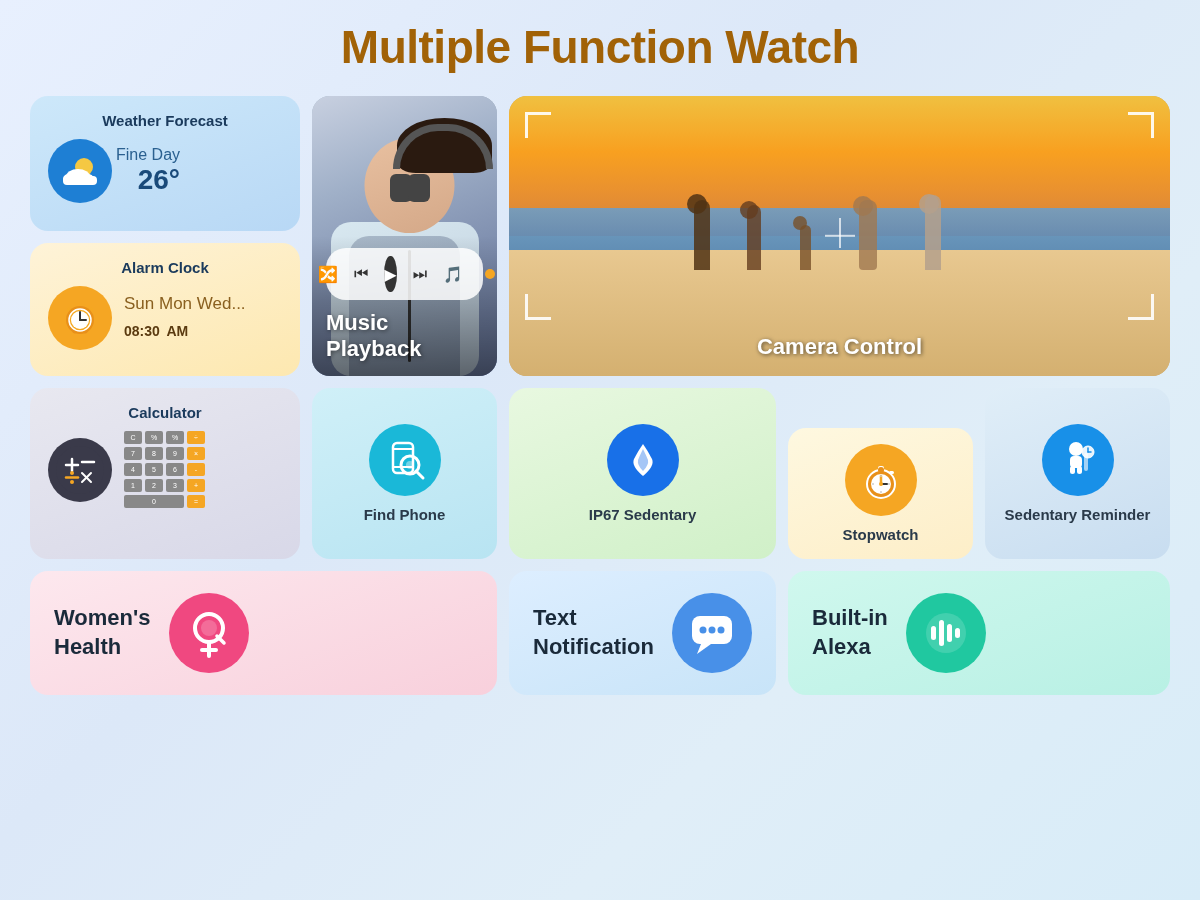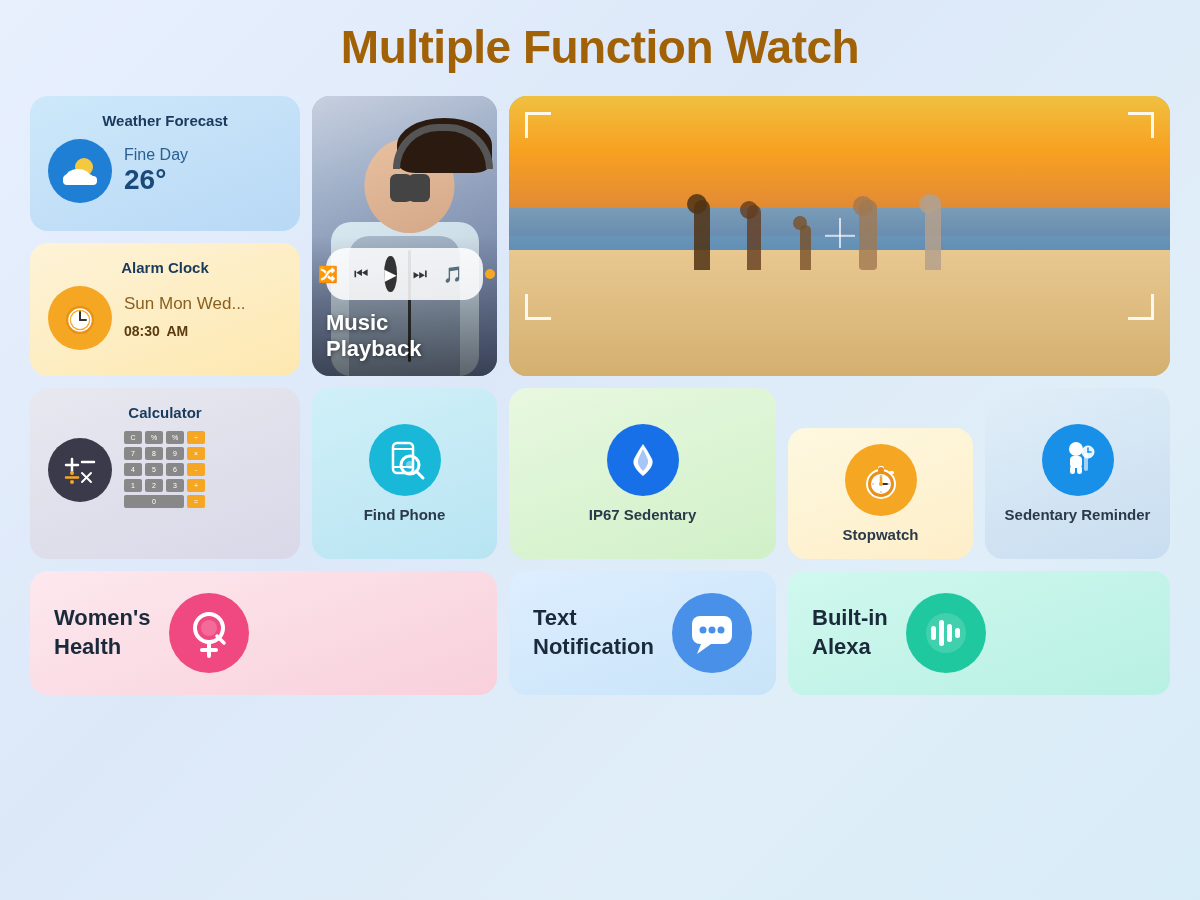--- a/index.html
+++ b/index.html
@@ -39,21 +39,22 @@
     .card-label {
       font-size: 15px;
       font-weight: 700;
       color: #1a3a5c;
       margin-bottom: 10px;
       text-align: center;
     }
     .weather-content {
       display: flex;
       align-items: center;
-      gap: 12px;
+      gap: 4px;
+      text-align: right;
     }
     .weather-icon-wrap {
       width: 64px;
       height: 64px;
       background: #1e7fd4;
       border-radius: 50%;
       display: flex;
       align-items: center;
       justify-content: center;
       font-size: 30px;
@@ -325,21 +326,21 @@
       color: #1a2a3a;
       line-height: 1.3;
     }
 
     .womens-health-card { background: linear-gradient(160deg, #fde8ee 0%, #f8d0dc 100%); }
     .womens-icon { background: #f04880; }
 
     .text-notif-card { background: linear-gradient(160deg, #ddeeff 0%, #c8e4f8 100%); }
     .text-notif-icon { background: #4890e8; }
 
-    .alexa-card { background: linear-gradient(160deg, #d0f8ee 0%, #b8f0e4 100%); border-radius: 16px; }
+    .alexa-card { background: linear-gradient(160deg, #d0f8ee 0%, #b8f0e4 100%); }
     .alexa-icon { background: #20c8a0; }
 
     
     .music-photo-sim {
       width: 100%;
       height: 100%;
       background: linear-gradient(160deg, #b0c0d0 0%, #909db0 40%, #7080a0 80%, #6070a0 100%);
       position: relative;
       overflow: hidden;
     }
@@ -518,20 +519,21 @@
       <div style="position:absolute;bottom:38%;left:63%;width:16px;height:75px;background:rgba(180,160,140,0.85);border-radius:8px 8px 0 0;"></div>
       <div style="position:absolute;bottom:58%;left:62%;width:20px;height:20px;background:rgba(180,160,140,0.85);border-radius:50%;"></div>
     </div>
 
     <div class="camera-corner corner-tl"></div>
     <div class="camera-corner corner-tr"></div>
     <div class="camera-corner corner-bl"></div>
     <div class="camera-corner corner-br"></div>
     <div class="crosshair-h"></div>
     <div class="crosshair-v"></div>
+    <div class="camera-label">Camera Control</div>
   </div>
 
   <div class="func-card find-phone-card" style="grid-column:2; grid-row:3;">
     <div class="func-icon-wrap find-phone-icon">
       <svg width="42" height="42" viewBox="0 0 42 42">
 
         <rect x="9" y="4" width="20" height="30" rx="4" fill="none" stroke="white" stroke-width="2.5"></rect>
         <line x1="9" y1="10" x2="29" y2="10" stroke="white" stroke-width="2"></line>
         <line x1="9" y1="28" x2="29" y2="28" stroke="white" stroke-width="2"></line>
 

